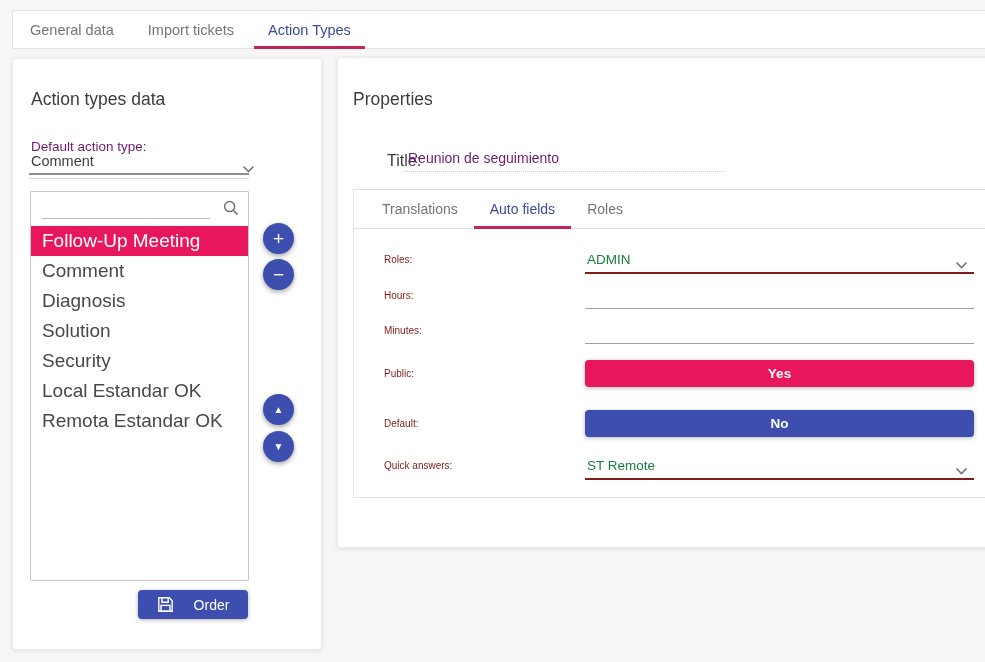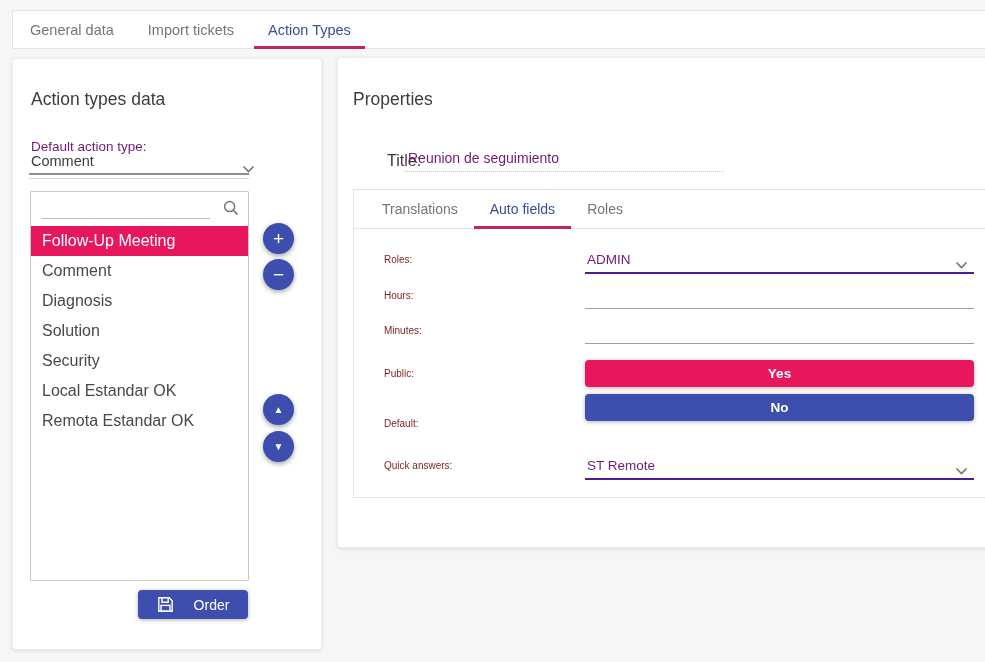--- a/index.html
+++ b/index.html
@@ -69,21 +69,21 @@
     position: absolute; left: 11px; top: 5px; width: 168px; height: 22px;
     border: none; outline: none;
     border-bottom: 1px solid #bdbdbd;
     font-size: 13px; font-family: inherit; color: #424242; background: transparent;
   }
   .search-icon { position: absolute; right: 9px; top: 8px; }
 
   .list-rows { position: absolute; left: 0; right: 0; top: 34px; }
   .lrow {
     height: 30px; display: flex; align-items: center;
-    padding-left: 11px; font-size: 16px; color: #484848;
+    padding-left: 11px; font-size: 19px; color: #484848;
     cursor: pointer; white-space: nowrap;
   }
   .lrow.selected { background: #e8175d; color: #fff; }
 
   .circle-btn {
     position: absolute; left: 250px; width: 31px; height: 31px;
     border-radius: 50%; background: #3d4eae; color: #fff; border: none;
     display: flex; align-items: center; justify-content: center;
     box-shadow: 0 2px 5px rgba(0,0,0,0.35);
     cursor: pointer; font-family: inherit;
@@ -130,22 +130,22 @@
   }
   .ptab.active { color: #3c4a9e; font-weight: 500; }
   .ptab.active::after {
     content: ""; position: absolute; left: 0; right: 0; bottom: -1px;
     height: 3px; background: #c2255e;
   }
 
   .flabel { position: absolute; left: 30px; font-size: 10px; color: #7f1d1d; white-space: nowrap; }
   .fselect {
     position: absolute; left: 231px; width: 389px; height: 24px;
-    font-size: 13.5px; color: #701a75;
-    border-bottom: 2px solid #4c1d95; cursor: pointer;
+    font-size: 13.5px; color: #15803d;
+    border-bottom: 2px solid #7f1d1d; cursor: pointer;
   }
   .fselect .val { position: absolute; left: 2px; top: 2px; }
   .fselect .chev { position: absolute; right: 6px; top: 7px; }
   .finput {
     position: absolute; left: 231px; width: 389px; height: 22px;
     border: none; outline: none; background: transparent;
     border-bottom: 1px solid #9e9e9e;
     font-size: 13.5px; font-family: inherit; color: #3b3b3b;
   }
   .pillbtn {
@@ -156,21 +156,21 @@
     cursor: pointer; box-shadow: 0 1px 4px rgba(0,0,0,0.3);
   }
   .pill-pink   { background: #e8175d; }
   .pill-indigo { background: #3d4eae; }
 
   
   #lbl-roles   { top: 64px; }  #ctl-roles   { top: 60px; }
   #lbl-hours   { top: 100px; } #ctl-hours   { top: 97px; }
   #lbl-minutes { top: 135px; } #ctl-minutes { top: 132px; }
   #lbl-public  { top: 178px; } #ctl-public  { top: 170px; }
-  #lbl-solution{ top: 228px; } #ctl-solution{ top: 204px; }
+  #lbl-solution{ top: 228px; } #ctl-solution{ top: 220px; }
   #lbl-quick   { top: 270px; } #ctl-quick   { top: 266px; }
 </style>
 </head>
 <body>
 
 <div class="topbar">
   <div class="toptab">General data</div>
   <div class="toptab">Import tickets</div>
   <div class="toptab active">Action Types</div>
 </div>

